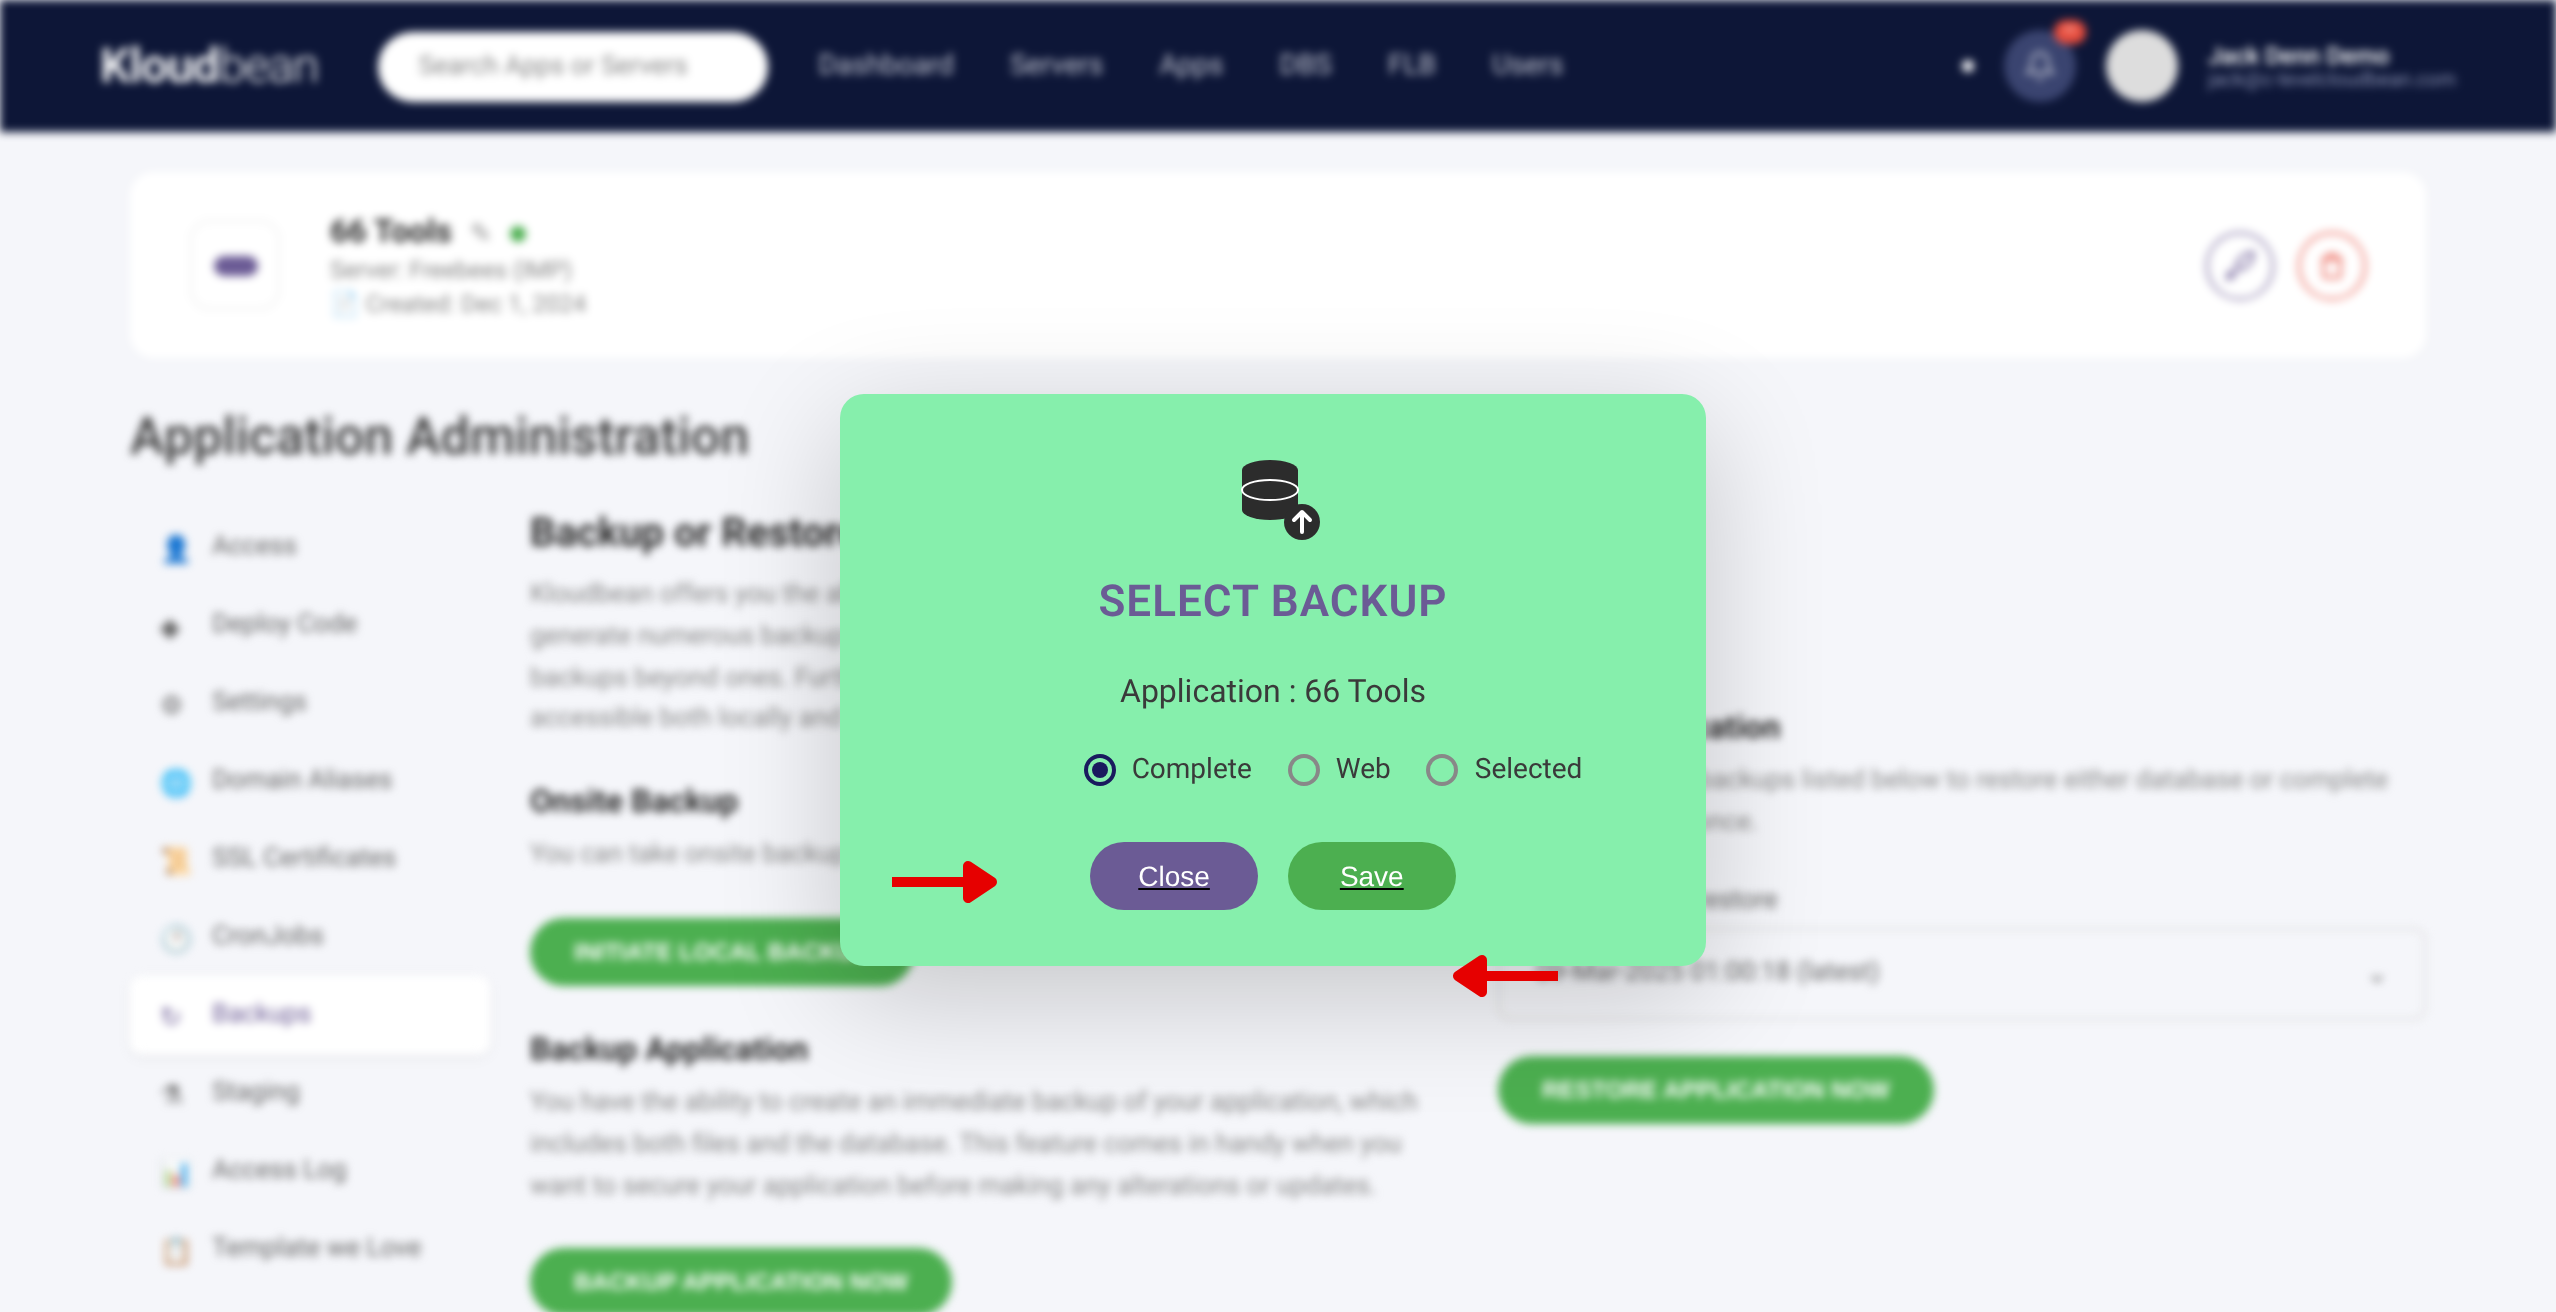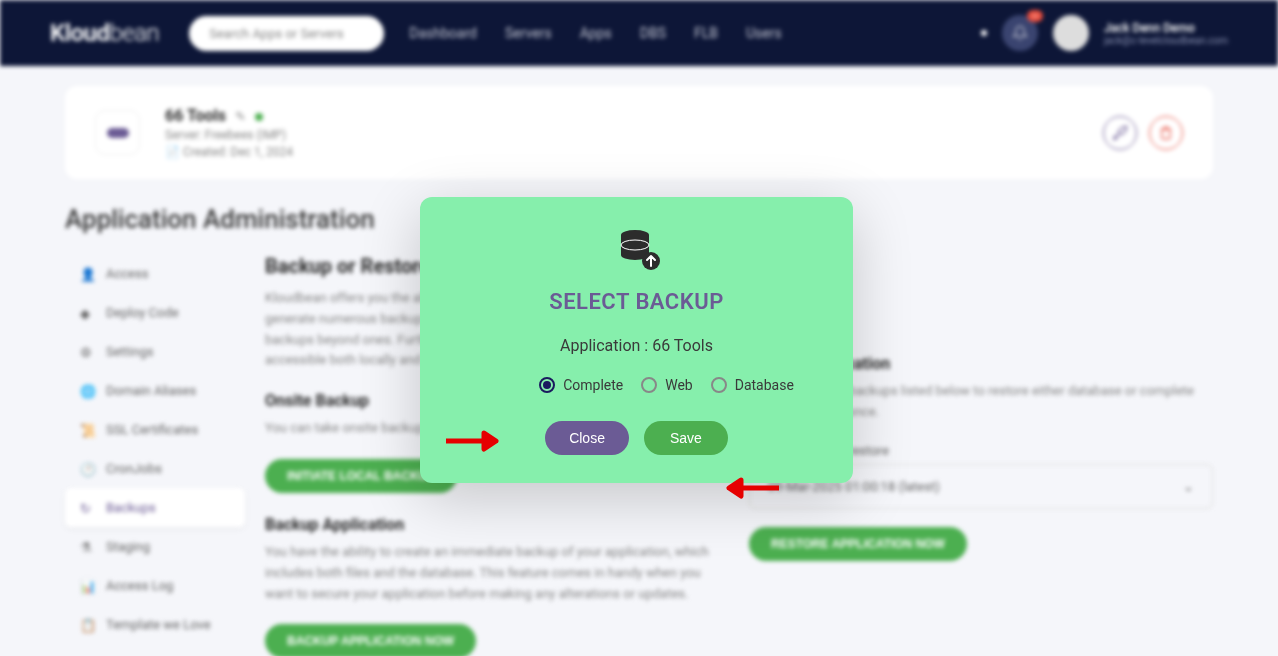--- a/index.html
+++ b/index.html
@@ -56,21 +56,21 @@
     .modal { position: absolute; left: 420px; top: 197px; width: 433px; background: #86efac; border-radius: 12px; box-shadow: 0 15px 60px rgba(0,0,0,0.2); padding: 28px 35px; text-align: center; z-index: 100; }
     .modal-icon { margin-bottom: 12px; }
     .modal-icon svg { width: 48px; height: 48px; }
     .modal-title { color: #6b5b95; font-size: 22px; font-weight: 600; letter-spacing: 0.5px; margin-bottom: 22px; }
     .modal-line { color: #3a3a3a; font-size: 16px; margin-bottom: 22px; margin-top: 22px; }
     .radio-group { display: flex; justify-content: center; gap: 18px; margin-bottom: 28px; padding-left: 60px; }
     .radio-item { display: flex; align-items: center; gap: 8px; font-size: 14px; color: #3a3a3a; }
     .radio-circle { width: 16px; height: 16px; border: 2px solid #1a1a5e; border-radius: 50%; display: flex; align-items: center; justify-content: center; }
     .radio-circle.checked::after { content: ''; width: 8px; height: 8px; background: #1a1a5e; border-radius: 50%; }
     .radio-circle.unchecked { border-color: #888; }
-    .modal-buttons { display: flex; justify-content: center; gap: 15px; }
+    .modal-buttons { display: flex; justify-content: center; gap: 15px; text-decoration: underline; }
     .btn-close { background: #6b5b95; color: white; padding: 9px 24px; border-radius: 20px; font-size: 14px; font-weight: 500; border: none; cursor: pointer; }
     .btn-save { background: #4caf50; color: white; padding: 9px 26px; border-radius: 20px; font-size: 14px; font-weight: 500; border: none; cursor: pointer; }
     
     
     .arrow { position: absolute; z-index: 200; }
     .arrow svg { width: 60px; height: 24px; }
     .arrow-left { left: 444px; top: 429px; }
     .arrow-right { left: 721px; top: 476px; }
   </style>
 </head>
@@ -223,21 +223,21 @@
     <label class="radio-item">
       <span class="radio-circle checked"></span>
       <span>Complete</span>
     </label>
     <label class="radio-item">
       <span class="radio-circle unchecked"></span>
       <span>Web</span>
     </label>
     <label class="radio-item">
       <span class="radio-circle unchecked"></span>
-      <span>Database</span>
+      <span>Selected</span>
     </label>
   </div>
   <div class="modal-buttons">
     <button class="btn-close">Close</button>
     <button class="btn-save">Save</button>
   </div>
 </div>
 
 <div class="arrow arrow-left">
   <svg viewBox="0 0 60 24">

